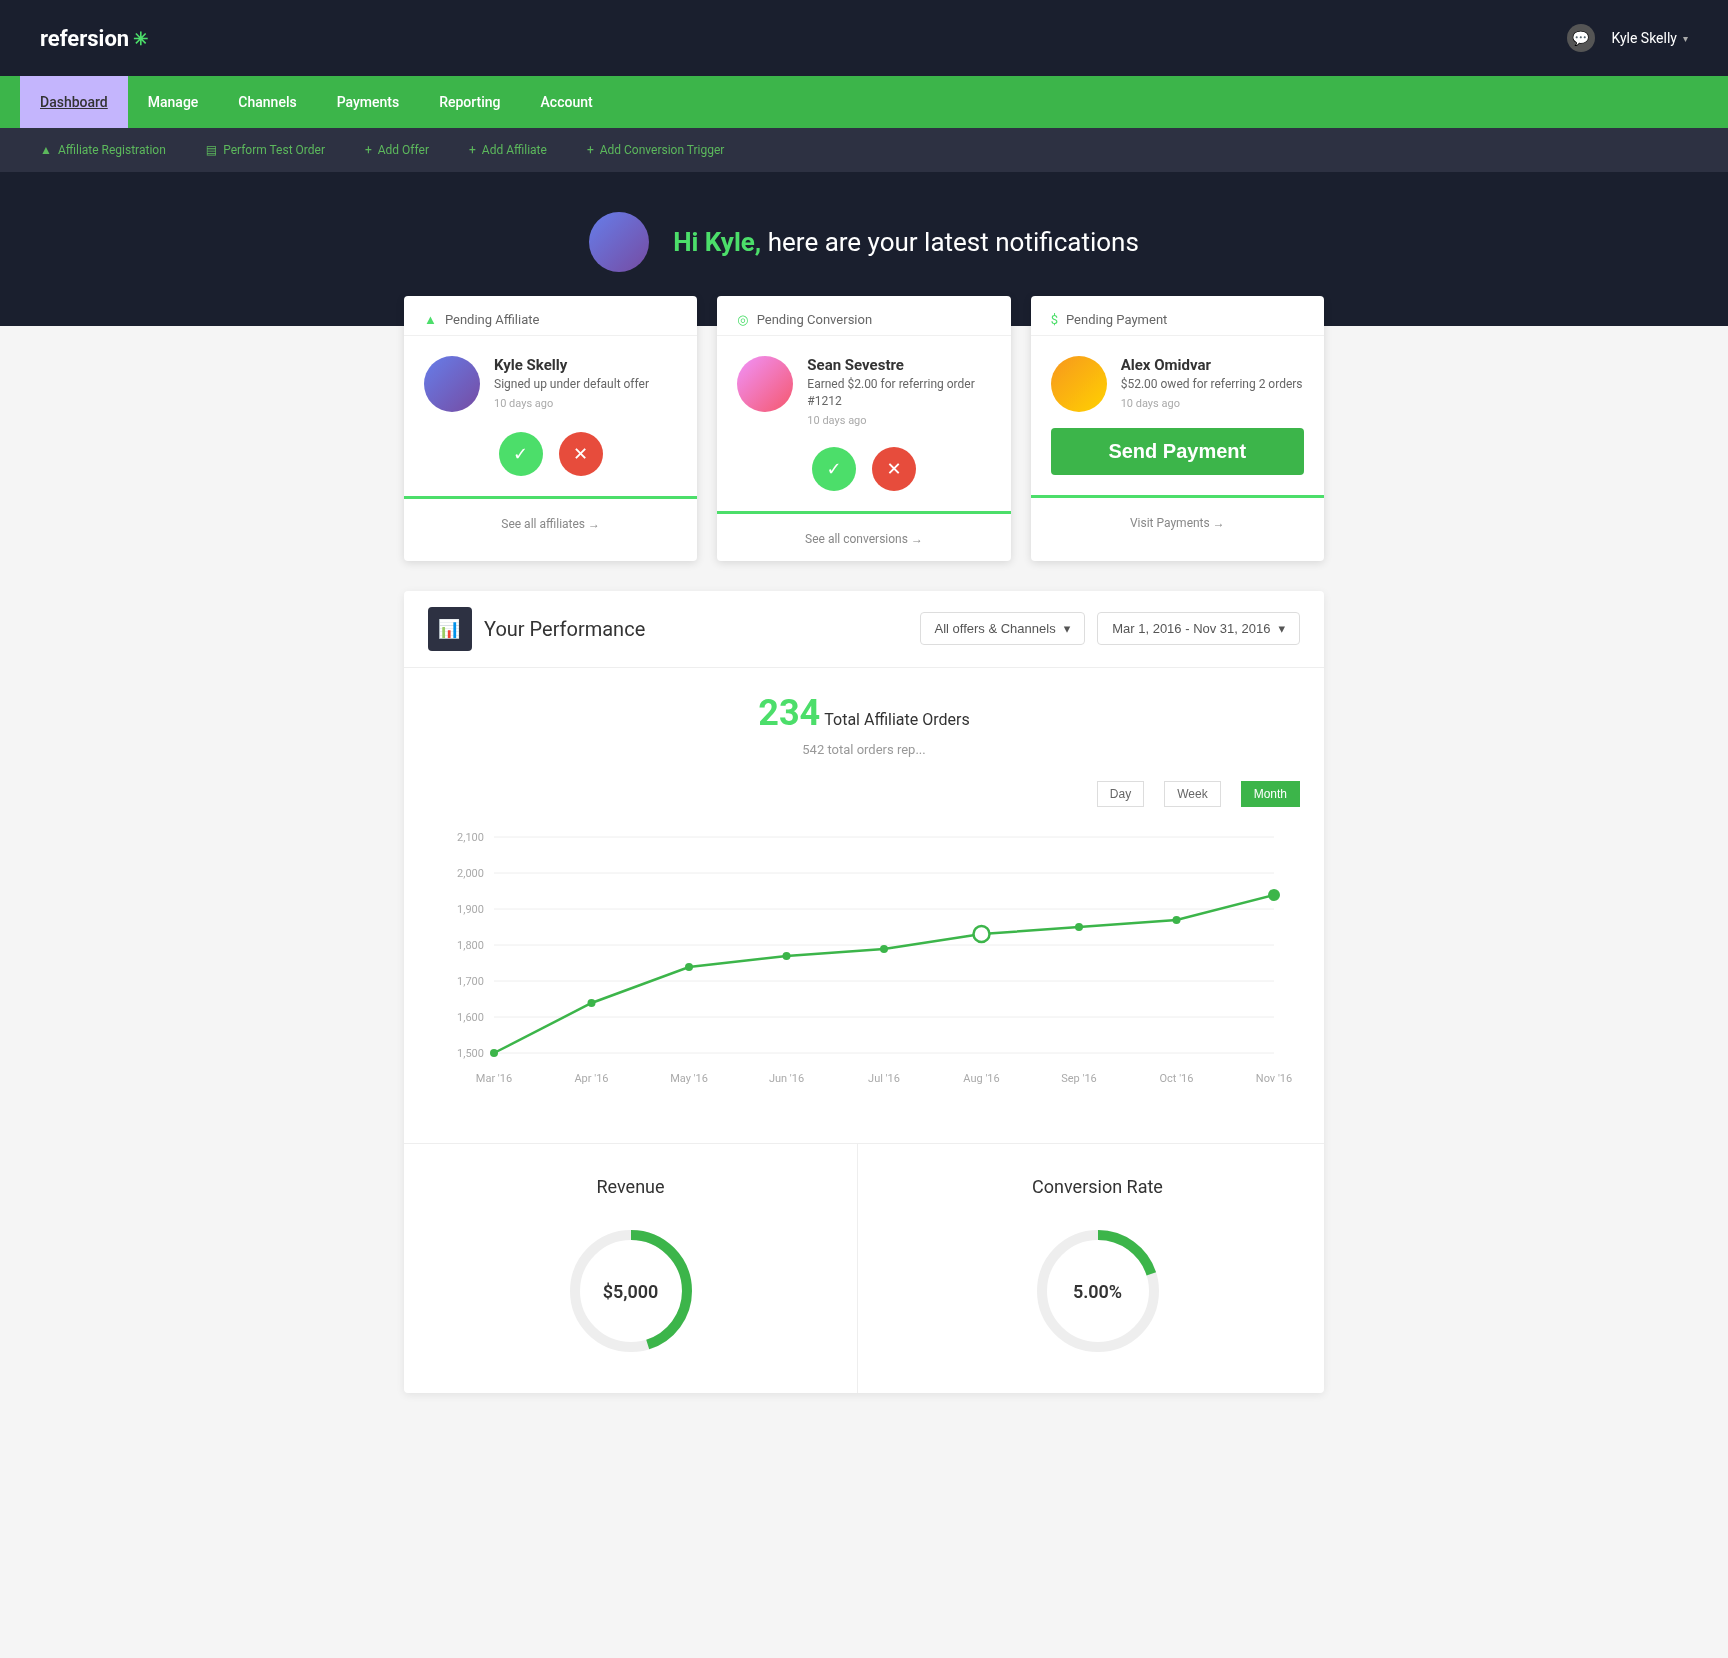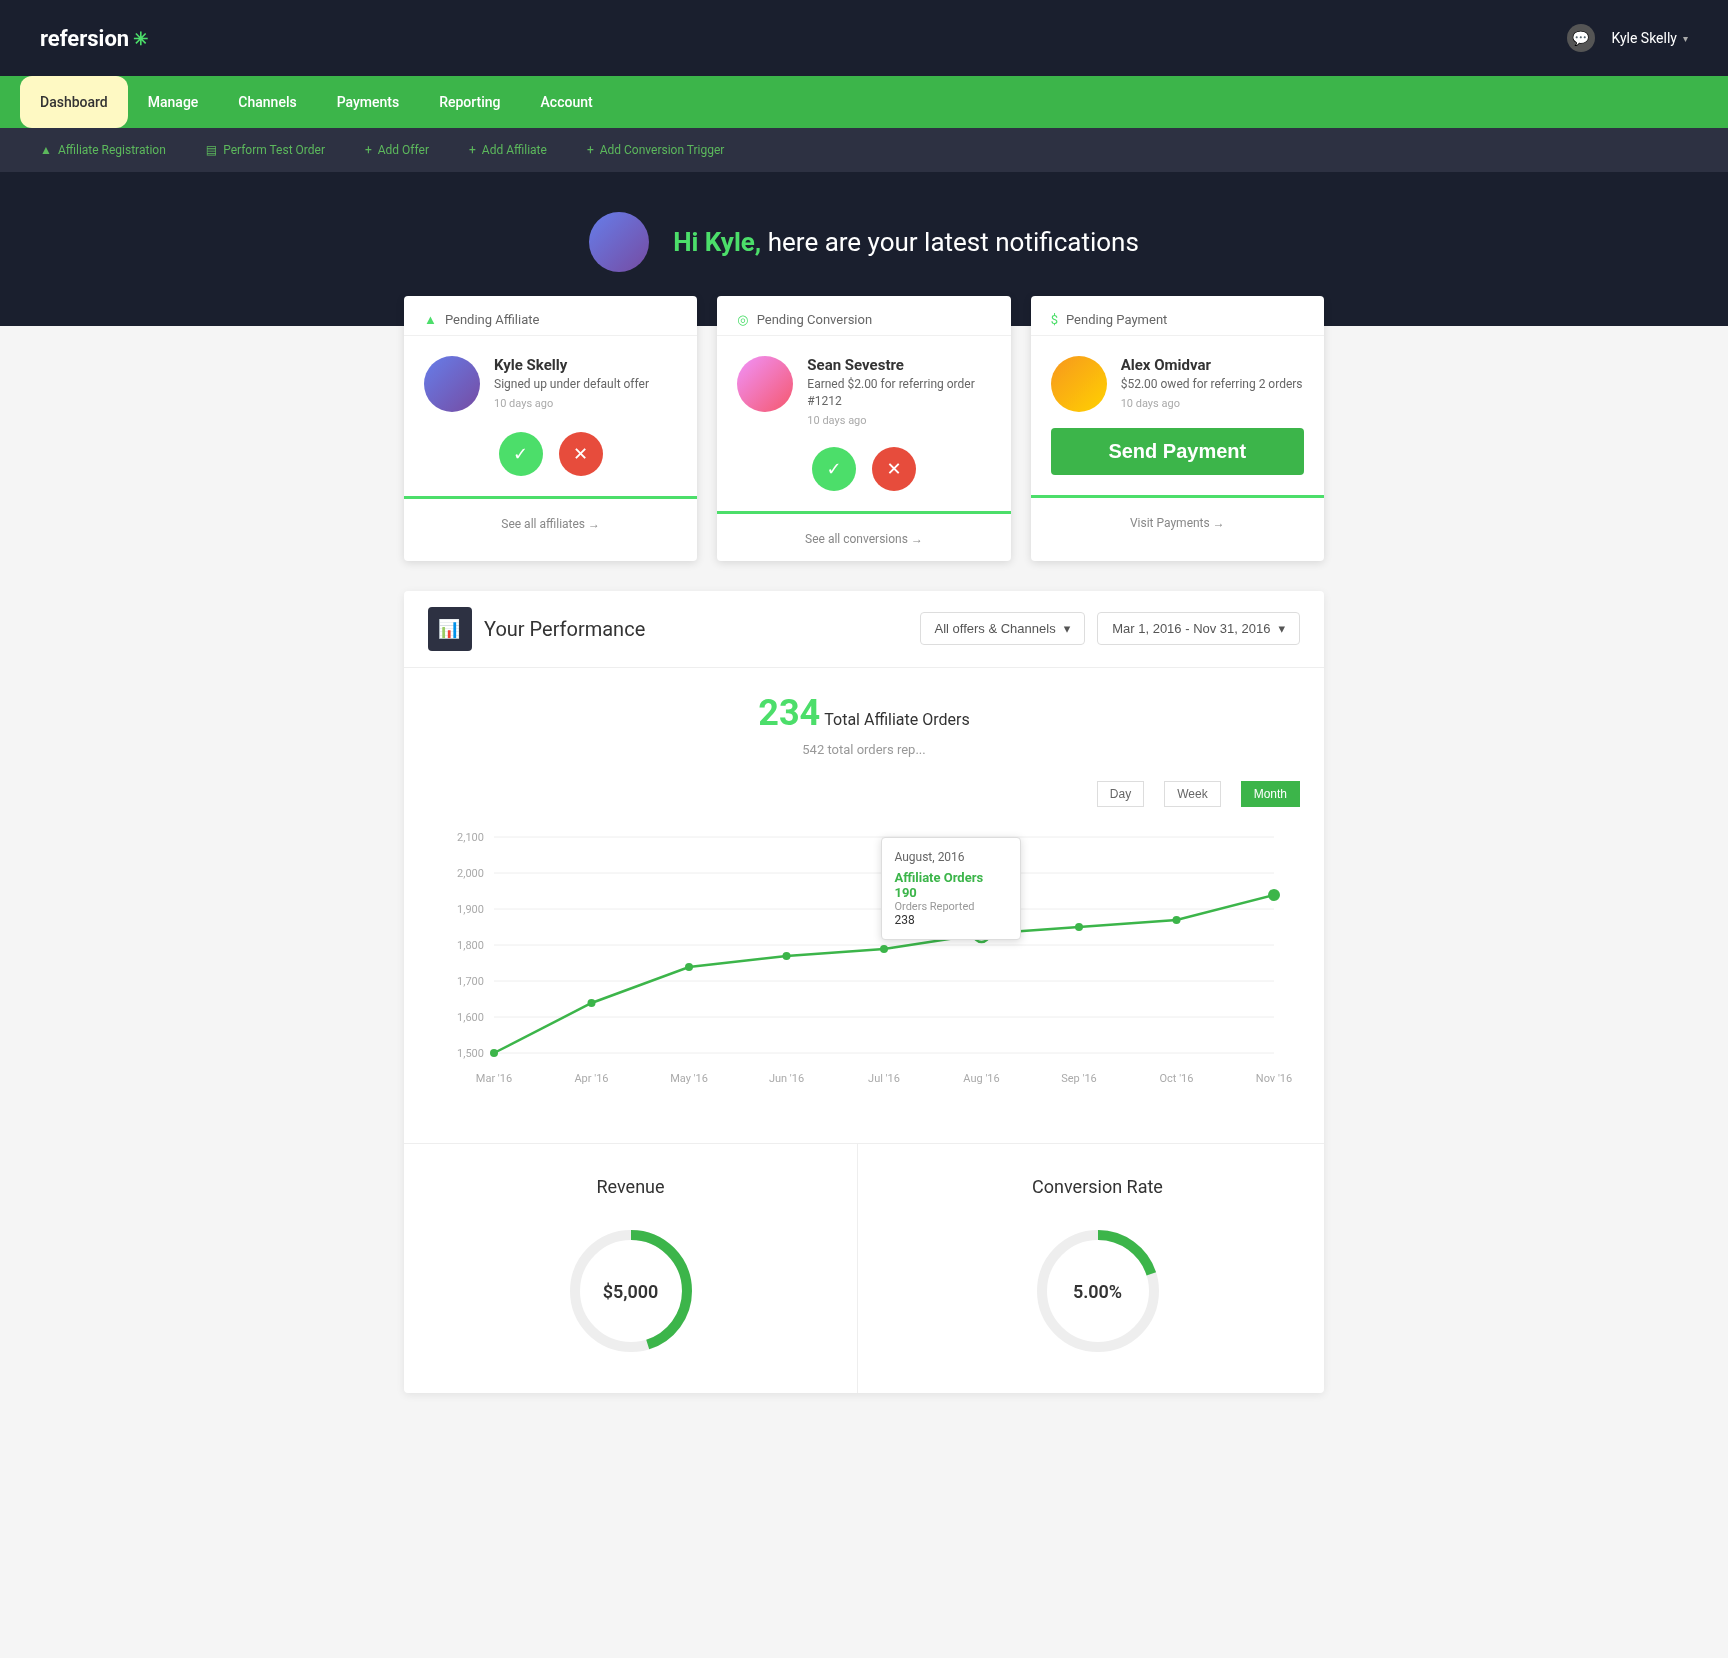--- a/index.html
+++ b/index.html
@@ -10,21 +10,21 @@
     .logo { color: white; font-size: 22px; font-weight: bold; display: flex; align-items: center; gap: 4px; }
     .logo-star { color: #4cde6a; font-size: 18px; }
     .top-right { display: flex; align-items: center; gap: 16px; color: white; font-size: 14px; }
     .chat-icon { width: 28px; height: 28px; border-radius: 50%; background: #555; display: flex; align-items: center; justify-content: center; color: white; font-size: 14px; }
     .user-info { display: flex; align-items: center; gap: 6px; cursor: pointer; }
     .chevron { font-size: 10px; color: #aaa; }
 
     
     .nav-bar { background: #3cb54a; display: flex; align-items: center; height: 52px; padding: 0 20px; }
     .nav-item { padding: 0 20px; height: 52px; display: flex; align-items: center; color: white; font-size: 14px; font-weight: 500; cursor: pointer; text-decoration: none; }
-    .nav-item.active { background: #fef9c3; color: #333; border-radius: 12px; }
+    .nav-item.active { background: #c4b5fd; color: #333; border-radius: 0; text-decoration: underline; }
 
     
     .sub-nav { background: #2d3142; display: flex; align-items: center; padding: 0 40px; height: 44px; gap: 40px; }
     .sub-nav-item { color: #5cb85c; font-size: 12px; display: flex; align-items: center; gap: 6px; cursor: pointer; }
 
     
     .welcome-section { background: #1a1f2e; padding: 40px 20px 50px; text-align: center; }
     .welcome-avatar { width: 60px; height: 60px; border-radius: 50%; background: #555; display: inline-block; margin-right: 12px; vertical-align: middle; overflow: hidden; }
     .welcome-text { color: white; font-size: 26px; display: inline; vertical-align: middle; }
     .welcome-name { color: #4cde6a; font-weight: bold; }
@@ -294,27 +294,20 @@
           <text x="255" y="275" text-anchor="middle" font-size="11" fill="#aaa">May '16</text>
           <text x="352.5" y="275" text-anchor="middle" font-size="11" fill="#aaa">Jun '16</text>
           <text x="450" y="275" text-anchor="middle" font-size="11" fill="#aaa">Jul '16</text>
           <text x="547.5" y="275" text-anchor="middle" font-size="11" fill="#aaa">Aug '16</text>
           <text x="645" y="275" text-anchor="middle" font-size="11" fill="#aaa">Sep '16</text>
           <text x="742.5" y="275" text-anchor="middle" font-size="11" fill="#aaa">Oct '16</text>
           <text x="840" y="275" text-anchor="middle" font-size="11" fill="#aaa">Nov '16</text>
         </svg>
 
         
-        <div class="tooltip-box">
-          <div class="tooltip-date">August, 2016</div>
-          <div class="tooltip-value-green">Affiliate Orders</div>
-          <div class="tooltip-value-green">190</div>
-          <div class="tooltip-label">Orders Reported</div>
-          <div class="tooltip-value2">238</div>
-        </div>
       </div>
     </div>
 
     <div class="stats-row">
 
       <div class="stat-card">
         <div class="stat-title">Revenue</div>
         <div class="donut-container">
           <svg width="140" height="140" viewBox="0 0 140 140">
             <circle cx="70" cy="70" r="56" fill="none" stroke="#eee" stroke-width="10"></circle>

